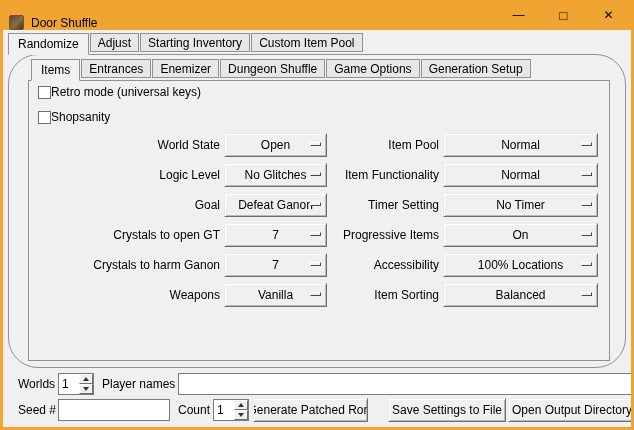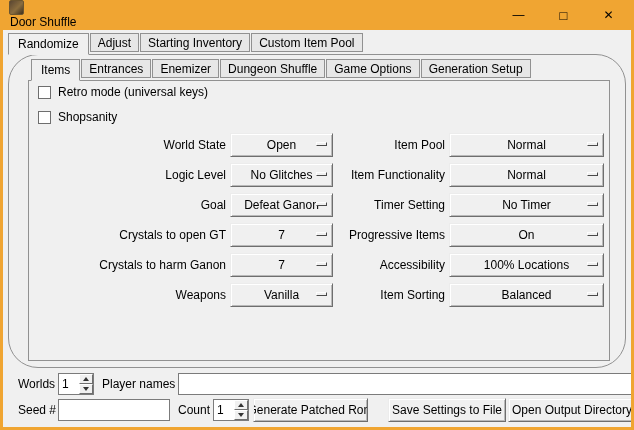--- a/index.html
+++ b/index.html
@@ -7,21 +7,21 @@
 
   .window {
     position:relative; width:634px; height:430px;
     background: var(--accent, #f0a532);
     padding:0 3px 3px 3px;
   }
 
   
   .titlebar {
     position:relative; height:30px; background:var(--accent, #f0a532);
-    display:flex; align-items:flex-start;flex-direction:column;
+    display:flex; align-items:flex-end;
   }
   .app-icon {
     width:15px; height:15px; margin-left:6px;
     background:linear-gradient(135deg,#5a4632 0%, #8a6d3f 55%, #3c2f1e 100%);
     border:1px solid #6b5530; border-radius:2px;
   }
   .win-title { font-size:12px; color:#000; margin-left:7px; }
   .win-controls { position:absolute; right:0; top:0; height:30px; display:flex; }
   .win-btn {
     width:45px; height:30px; display:flex; align-items:center; justify-content:center;
@@ -45,27 +45,27 @@
   }
   .pane {
     position:absolute; background:#f0f0f0; border:1px solid #919191; z-index:1;
   }
   .tabbar-main { top:3px; left:5px; }
   .pane-main  { top:24px; left:5px; width:618px; height:314px;border-radius:30px; }
   .tabbar-sub { top:4px; left:22px; }
   .pane-sub   { top:25px; left:19px; width:582px; height:281px; }
 
   
-  .checkline { position:absolute; left:9px; display:flex; align-items:center; gap:7px; cursor:pointer; }
+  .checkline { position:absolute; left:9px; display:flex; align-items:center; cursor:pointer; }
   .cbbox { width:13px; height:13px; background:#fff; border:1px solid #6e6e6e; }
   .cblabel { font-size:12px; color:#000; }
 
   
   .opt-grid {
-    position:absolute; top:52px; left:6px;
+    position:absolute; top:52px; left:0;
     display:grid; grid-template-columns:191px 103px 108px 155px;
     column-gap:4px; row-gap:6px; align-items:center;
   }
   .opt-label { font-size:12px; text-align:right; color:#000; }
   .opt-menu {
     position:relative; height:24px; background:#f0f0f0; cursor:pointer;
     border:1px solid; border-color:#ececec #6e6e6e #6e6e6e #ececec;
     box-shadow: inset 1px 1px 0 #ffffff, inset -1px -1px 0 #b9b9b9;
     display:flex; align-items:center; justify-content:center;
     font-size:12px; color:#000;

